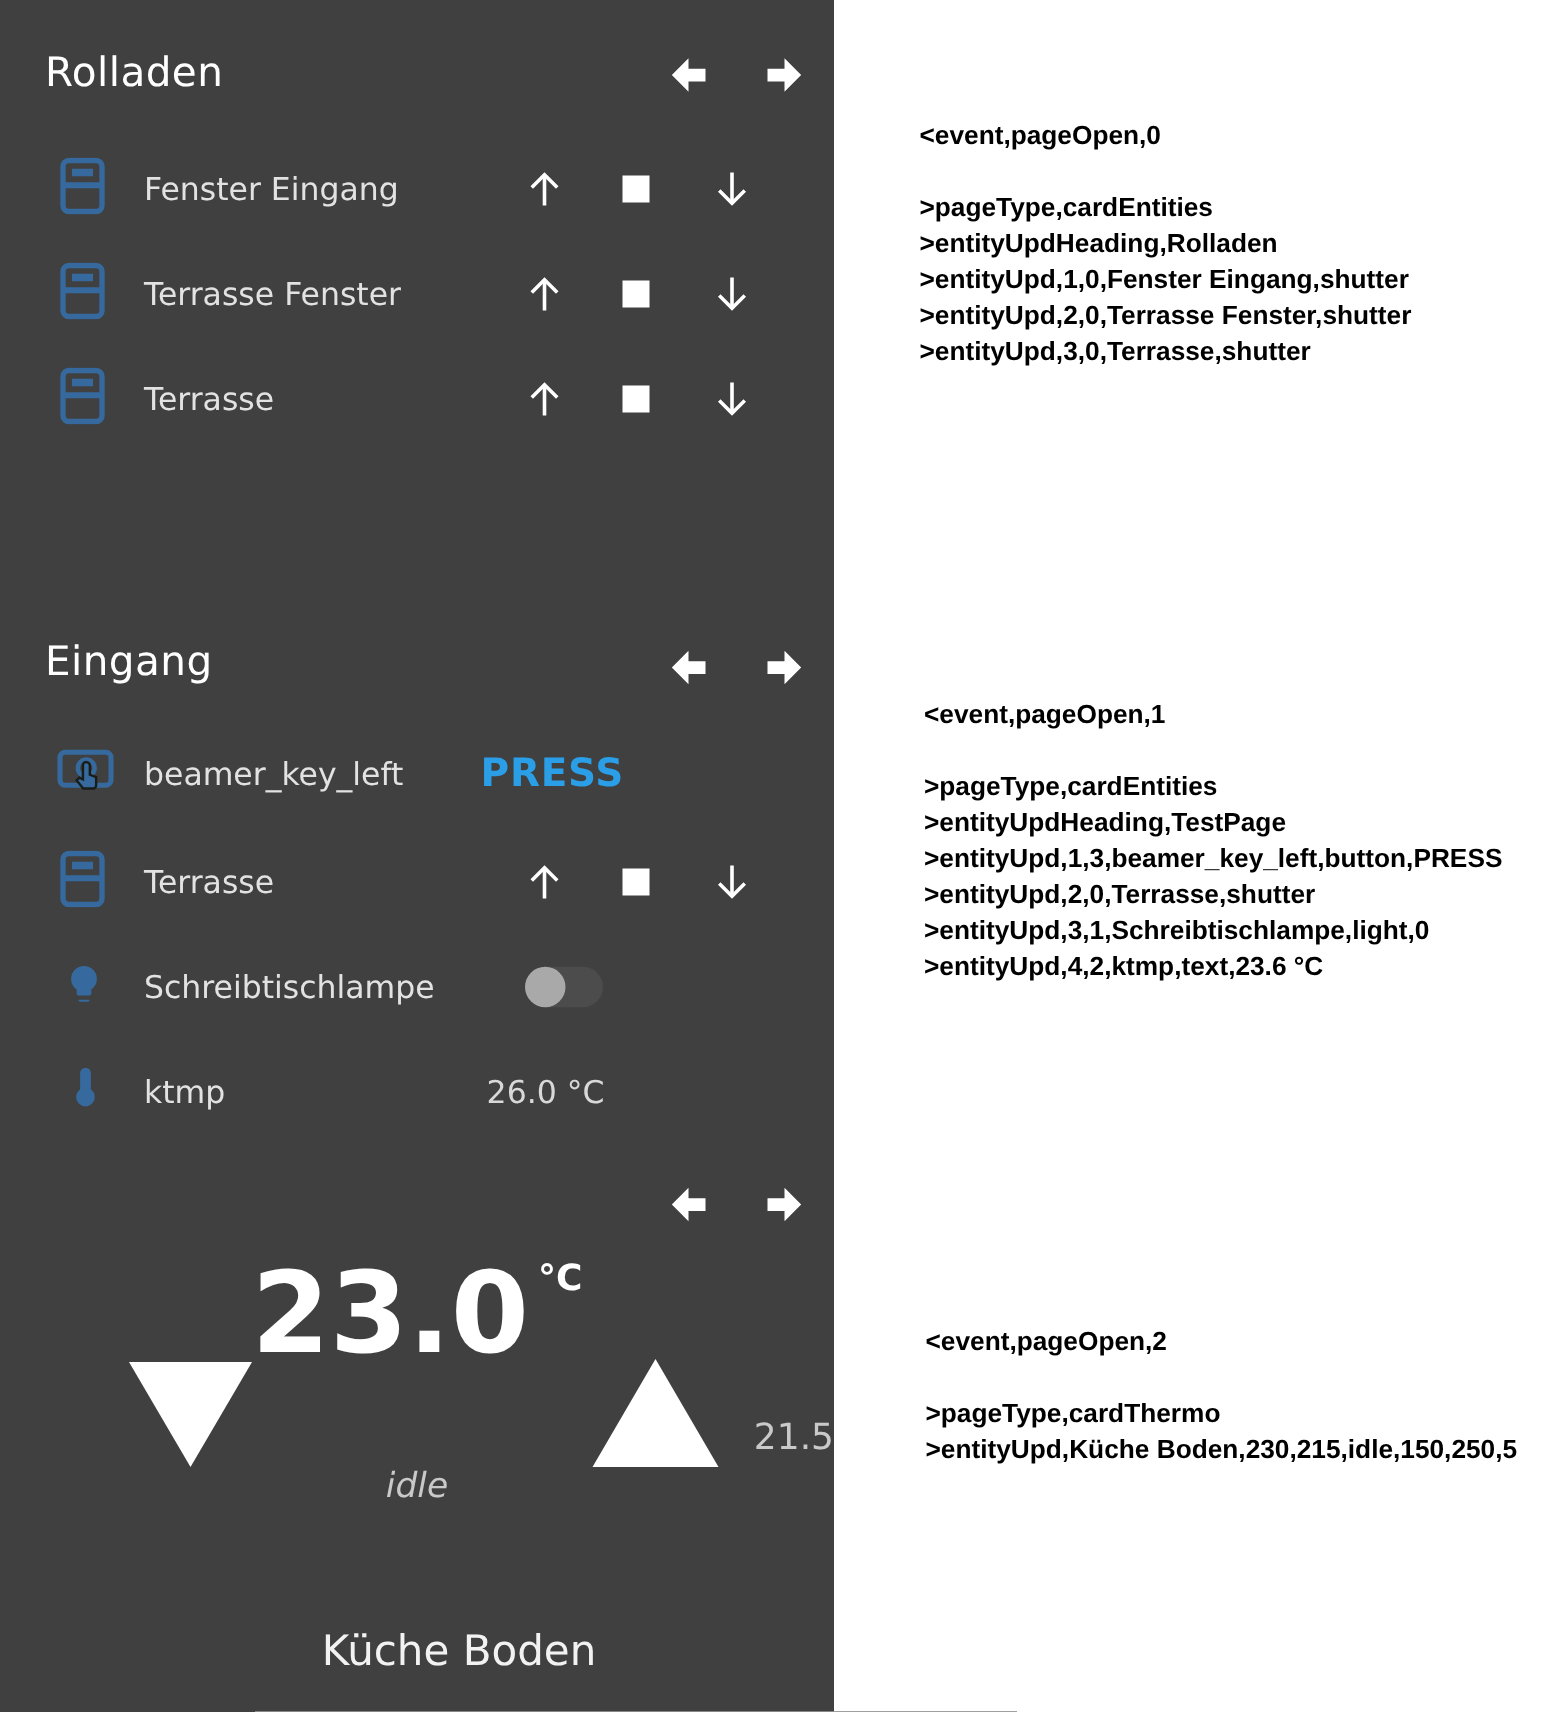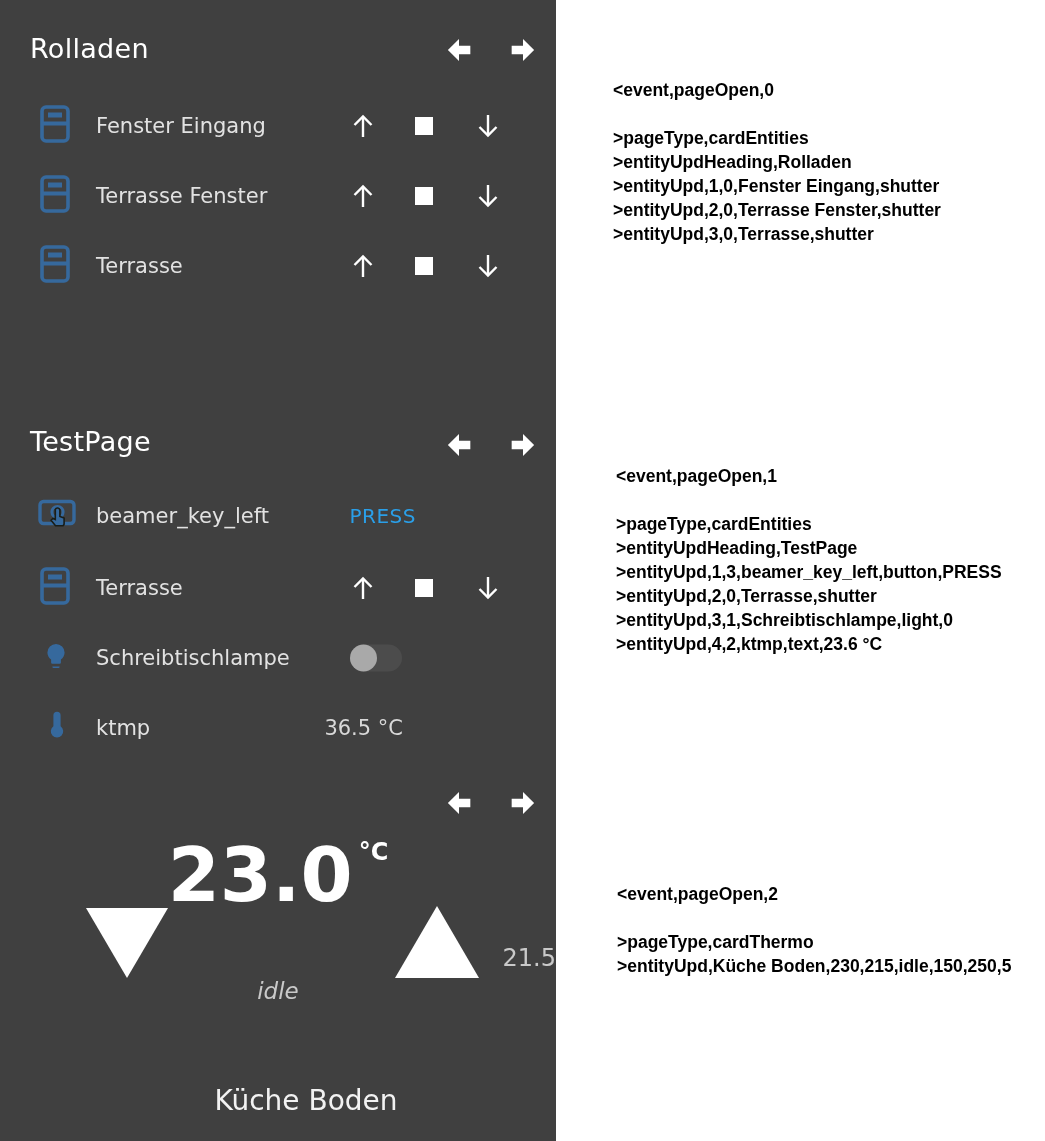--- a/index.html
+++ b/index.html
@@ -34,21 +34,21 @@
   }
   .ctl-up   { left:345px; }
   .ctl-stop { left:406px; }
   .ctl-down { left:470px; }
   .stop-square { width:18px; height:18px; background:#ffffff; }
   .value {
     position:absolute; right:46px; top:50%; transform:translateY(-50%);
     color:#d8d8d8; font-size:21px; white-space:nowrap;
   }
   .press-value {
-    right:33px; color:#2a9fe8; font-weight:400; font-size:20px; letter-spacing:0.5px;
+    right:33px; color:#2a9fe8; font-weight:700; font-size:26px; letter-spacing:0.5px;
   }
   .toggle {
     position:absolute; right:47px; top:50%; transform:translateY(-50%);
     width:52px; height:27px; border-radius:14px; background:#4c4c4c; cursor:pointer;
   }
   .toggle .knob {
     position:absolute; left:0; top:0; width:27px; height:27px;
     border-radius:50%; background:#a9a9a9;
   }
   .thermo-temp {
@@ -204,21 +204,21 @@
         </span>
       <span class="ctl ctl-down">
           <svg width="26" height="28" viewBox="0 0 26 28">
             <use href="#thin-down"></use>
           </svg>
         </span>
     </div>
   </div>
 
   <div>
-    <div class="card-heading" style="top:426px">TestPage</div>
+    <div class="card-heading" style="top:426px">Eingang</div>
     <div class="nav" style="top:428px">
       <span>
           <svg width="38" height="34" viewBox="0 0 24 24">
             <use href="#arrow-left-bold"></use>
           </svg>
         </span>
       <span>
           <svg width="38" height="34" viewBox="0 0 24 24">
             <use href="#arrow-right-bold"></use>
           </svg>
@@ -261,21 +261,21 @@
       <span class="toggle">
           <span class="knob"></span>
         </span>
     </div>
 
     <div class="row" style="top:700px">
       <span class="icon" style="left:46px"><svg width="22" height="30" viewBox="0 0 22 30">
             <use href="#thermometer"></use>
           </svg></span>
       <span class="label">ktmp</span>
-      <span class="value">36.5 °C</span>
+      <span class="value">26.0 °C</span>
     </div>
   </div>
 
   <div>
     <div class="nav" style="top:786px">
       <span>
           <svg width="38" height="34" viewBox="0 0 24 24">
             <use href="#arrow-left-bold"></use>
           </svg>
         </span>

